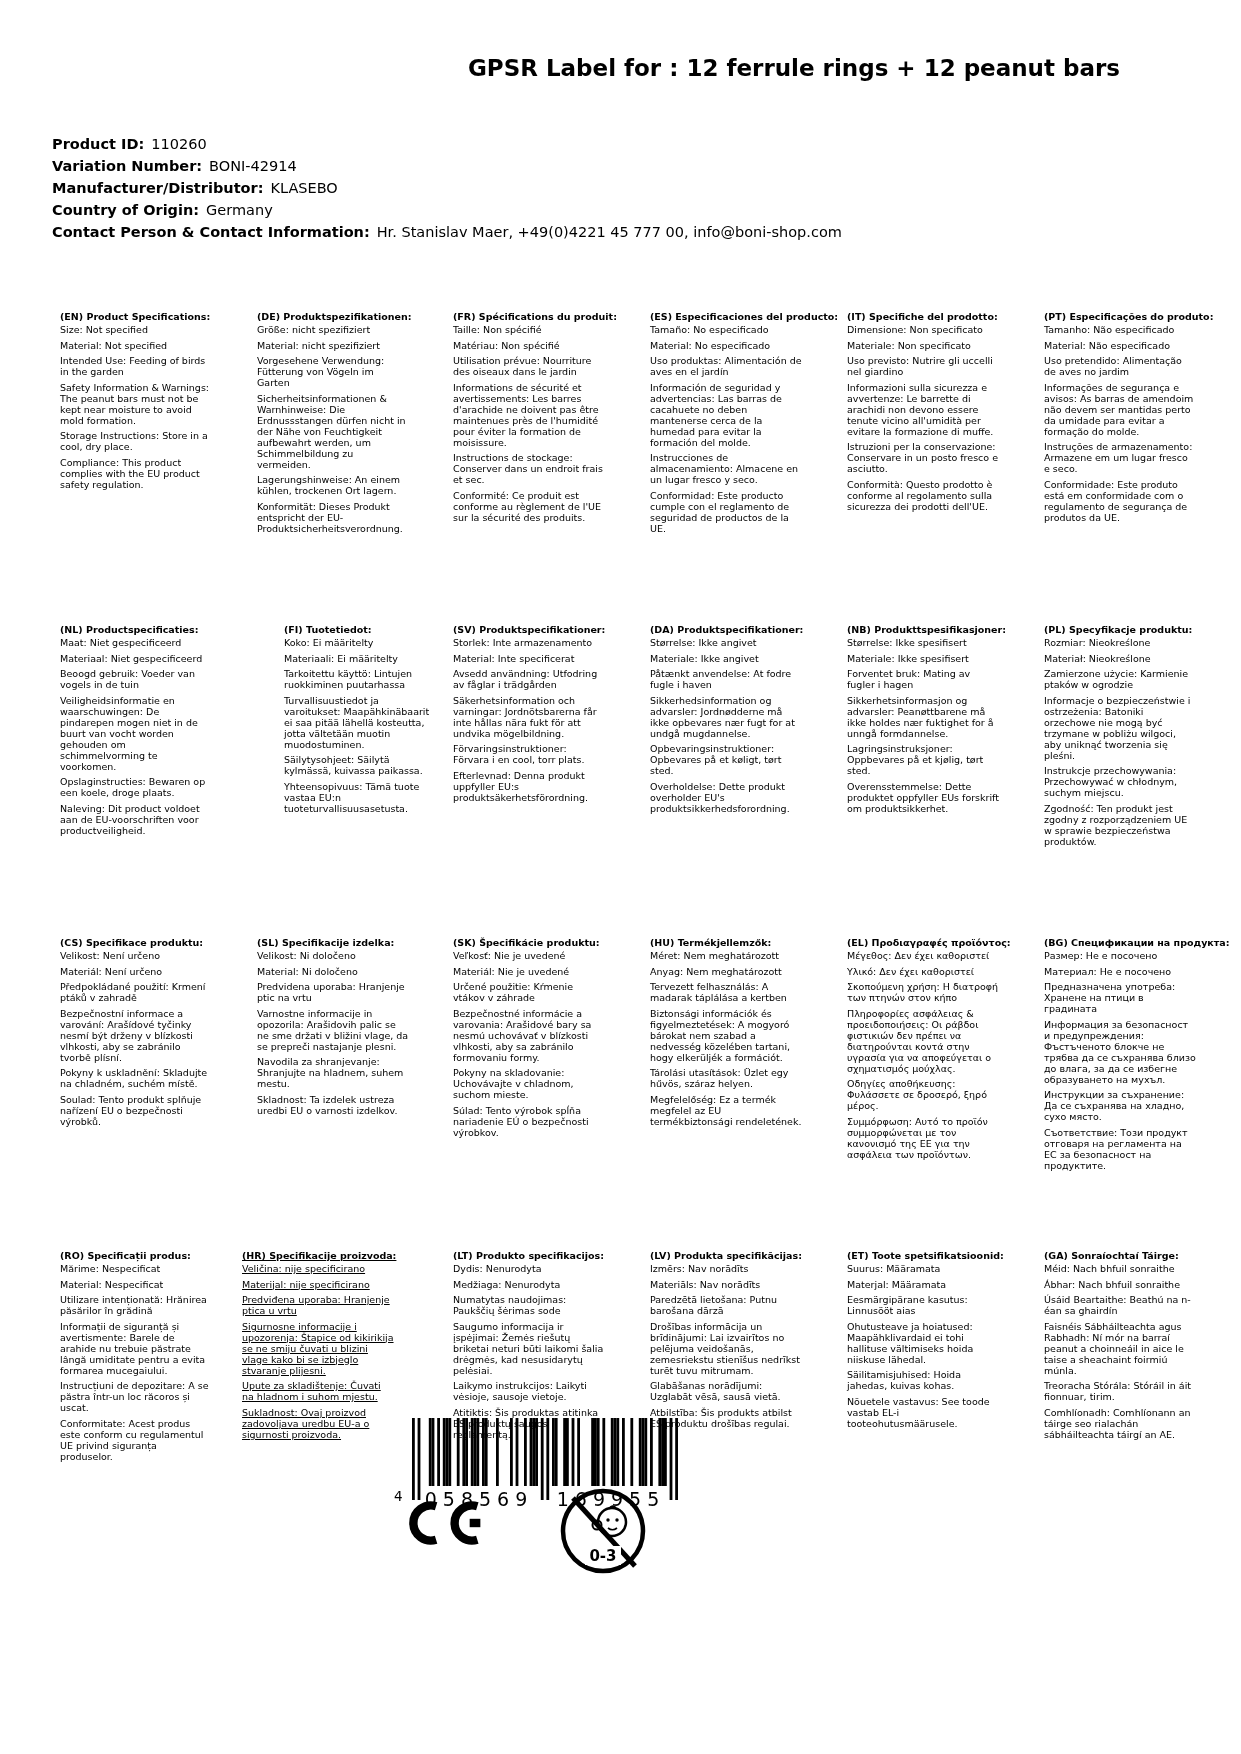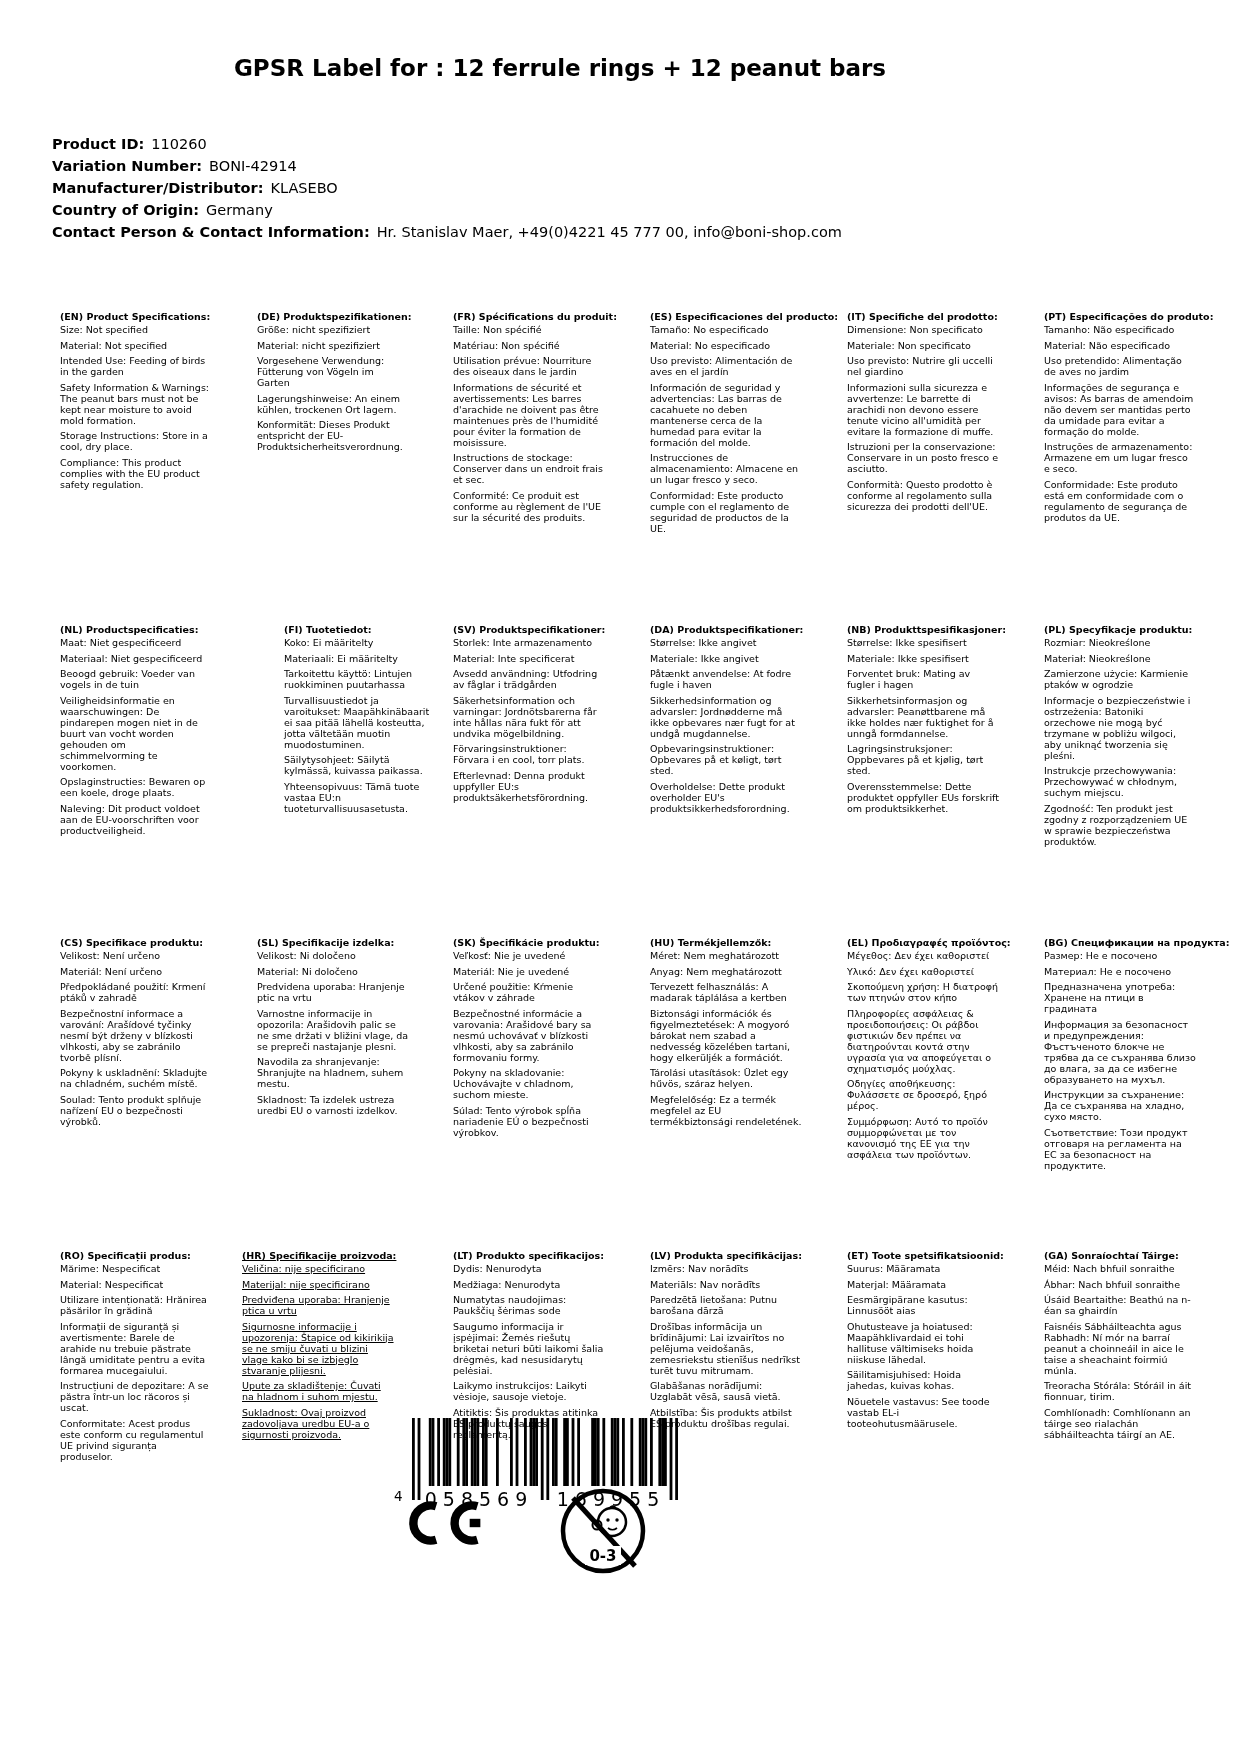--- a/index.html
+++ b/index.html
@@ -3,21 +3,21 @@
 <meta charset="utf-8">
 <style>
   html,body { margin:0; padding:0; background:#e8e8e8; }
   .page {
     position:relative; width:1241px; height:1754px; margin:0 auto;
     background:#ffffff; color:#000; overflow:hidden;
     font-family:"DejaVu Sans", sans-serif;
   }
   .title {
     position:absolute; top:55px; left:0; width:1120px; margin:0;
-    text-align:center; font-size:23px; font-weight:bold;
+    text-align:right; font-size:23px; font-weight:bold;
     font-family:"DejaVu Sans", sans-serif;
   }
   .product-info { position:absolute; left:52px; top:133px; font-size:14.5px; line-height:22px; }
   .pi-row { white-space:nowrap; }
   .pi-label { font-weight:bold; }
   .pi-value { margin-left:7px; }
 
   .specs-grid { position:absolute; left:0; top:0; width:1233px; height:1400px; }
   .spec-block { position:absolute; width:152px; font-size:9.5px; line-height:11px; }
   .spec-heading { font-weight:bold; white-space:nowrap; margin:0 0 2px 0; }
@@ -55,37 +55,38 @@
         <p class="spec-par">Intended Use: Feeding of birds in the garden</p>
         <p class="spec-par">Safety Information &amp; Warnings: The peanut bars must not be kept near moisture to avoid mold formation.</p>
         <p class="spec-par">Storage Instructions: Store in a cool, dry place.</p>
         <p class="spec-par">Compliance: This product complies with the EU product safety regulation.</p>
       </div>
       <div class="spec-block" style="left: 257px; top: 311px;">
         <div class="spec-heading">(DE) Produktspezifikationen:</div>
         <p class="spec-par">Größe: nicht spezifiziert</p>
         <p class="spec-par">Material: nicht spezifiziert</p>
         <p class="spec-par">Vorgesehene Verwendung: Fütterung von Vögeln im Garten</p>
+        <p class="spec-par">Sicherheitsinformationen &amp; Warnhinweise: Die Erdnussstangen dürfen nicht in der Nähe von Feuchtigkeit aufbewahrt werden, um Schimmelbildung zu vermeiden.</p>
         <p class="spec-par">Lagerungshinweise: An einem kühlen, trockenen Ort lagern.</p>
         <p class="spec-par">Konformität: Dieses Produkt entspricht der EU-Produktsicherheitsverordnung.</p>
       </div>
       <div class="spec-block" style="left: 453px; top: 311px;">
         <div class="spec-heading">(FR) Spécifications du produit:</div>
         <p class="spec-par">Taille: Non spécifié</p>
         <p class="spec-par">Matériau: Non spécifié</p>
         <p class="spec-par">Utilisation prévue: Nourriture des oiseaux dans le jardin</p>
         <p class="spec-par">Informations de sécurité et avertissements: Les barres d'arachide ne doivent pas être maintenues près de l'humidité pour éviter la formation de moisissure.</p>
         <p class="spec-par">Instructions de stockage: Conserver dans un endroit frais et sec.</p>
         <p class="spec-par">Conformité: Ce produit est conforme au règlement de l'UE sur la sécurité des produits.</p>
       </div>
       <div class="spec-block" style="left: 650px; top: 311px;">
         <div class="spec-heading">(ES) Especificaciones del producto:</div>
         <p class="spec-par">Tamaño: No especificado</p>
         <p class="spec-par">Material: No especificado</p>
-        <p class="spec-par">Uso previsto: Alimentación de aves en el jardín</p>
+        <p class="spec-par">Uso produktas: Alimentación de aves en el jardín</p>
         <p class="spec-par">Información de seguridad y advertencias: Las barras de cacahuete no deben mantenerse cerca de la humedad para evitar la formación del molde.</p>
         <p class="spec-par">Instrucciones de almacenamiento: Almacene en un lugar fresco y seco.</p>
         <p class="spec-par">Conformidad: Este producto cumple con el reglamento de seguridad de productos de la UE.</p>
       </div>
       <div class="spec-block" style="left: 847px; top: 311px;">
         <div class="spec-heading">(IT) Specifiche del prodotto:</div>
         <p class="spec-par">Dimensione: Non specificato</p>
         <p class="spec-par">Materiale: Non specificato</p>
         <p class="spec-par">Uso previsto: Nutrire gli uccelli nel giardino</p>
         <p class="spec-par">Informazioni sulla sicurezza e avvertenze: Le barrette di arachidi non devono essere tenute vicino all'umidità per evitare la formazione di muffe.</p>

